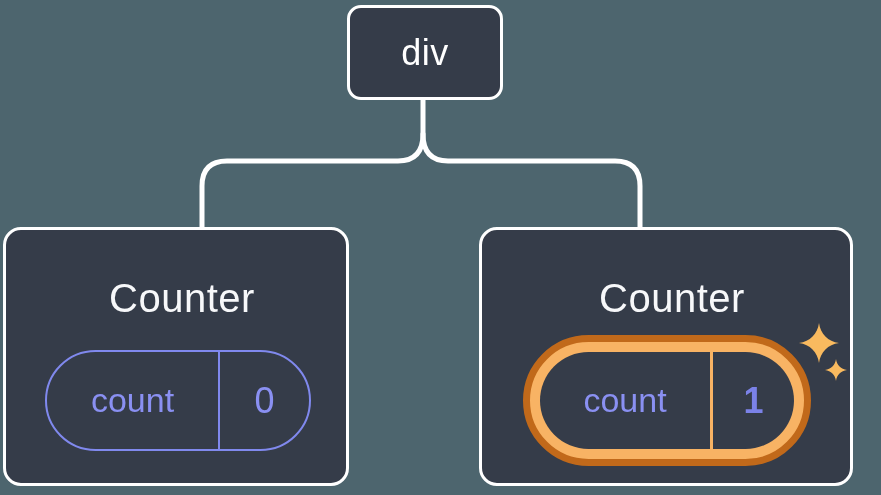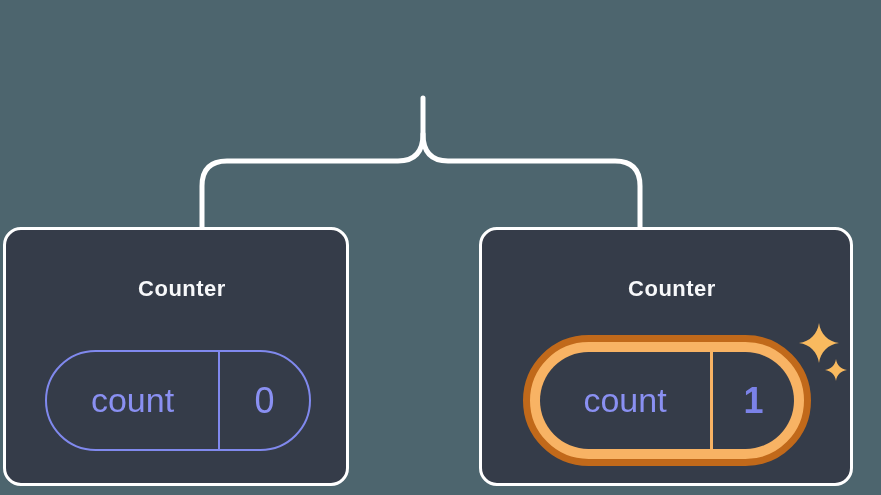--- a/index.html
+++ b/index.html
@@ -21,21 +21,21 @@
   .card{
     position:absolute;top:227px;height:259px;
     background:#353c49;border:3.5px solid #ffffff;border-radius:18px;
     box-sizing:border-box;
   }
   .card-left{left:3px;width:346px;}
   .card-right{left:479px;width:374px;}
 
   .card-title{
     position:absolute;left:12px;right:0;top:46px;text-align:center;
-    color:#f7f8fa;font-size:22px;font-weight:700;letter-spacing:.5px;
+    color:#f7f8fa;font-size:40px;font-weight:400;letter-spacing:.5px;
   }
 
   
   .pill{
     position:absolute;left:39px;top:120px;width:266px;height:101px;
     border:2px solid #8089ee;border-radius:999px;box-sizing:border-box;
     display:flex;align-items:stretch;overflow:hidden;
   }
   .pill .key{
     width:171px;display:flex;align-items:center;justify-content:center;
@@ -74,20 +74,23 @@
 </head>
 <body>
 
 <div class="canvas">
 
   <svg class="connectors" viewBox="0 0 881 495" aria-hidden="true">
     <path class="conn" d="M423,98 V134 Q423,161 398,161 H227 Q202,161 202,186 V230" stroke="#ffffff"></path>
     <path class="conn" d="M423,134 Q423,161 448,161 H615 Q640,161 640,186 V230" stroke="#ffffff"></path>
   </svg>
 
+  <div class="node-root">
+    <span>div</span>
+  </div>
 
   <div class="card card-left">
     <div class="card-title">Counter</div>
     <div class="pill">
       <div class="key">count</div>
       <div class="val">0</div>
     </div>
   </div>
 
   <div class="card card-right">

